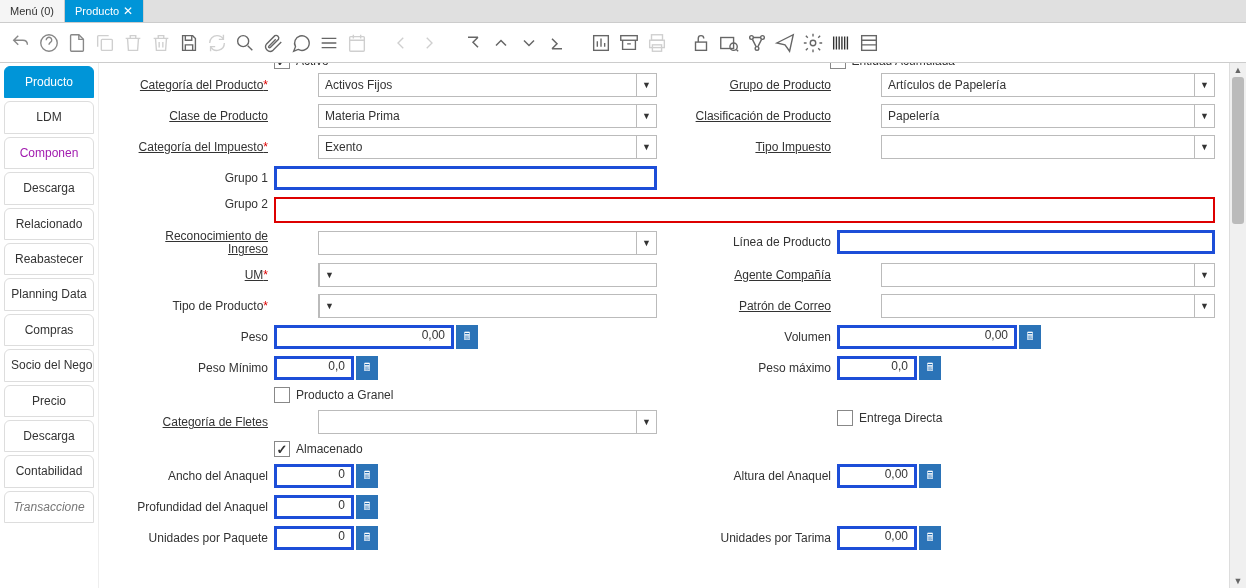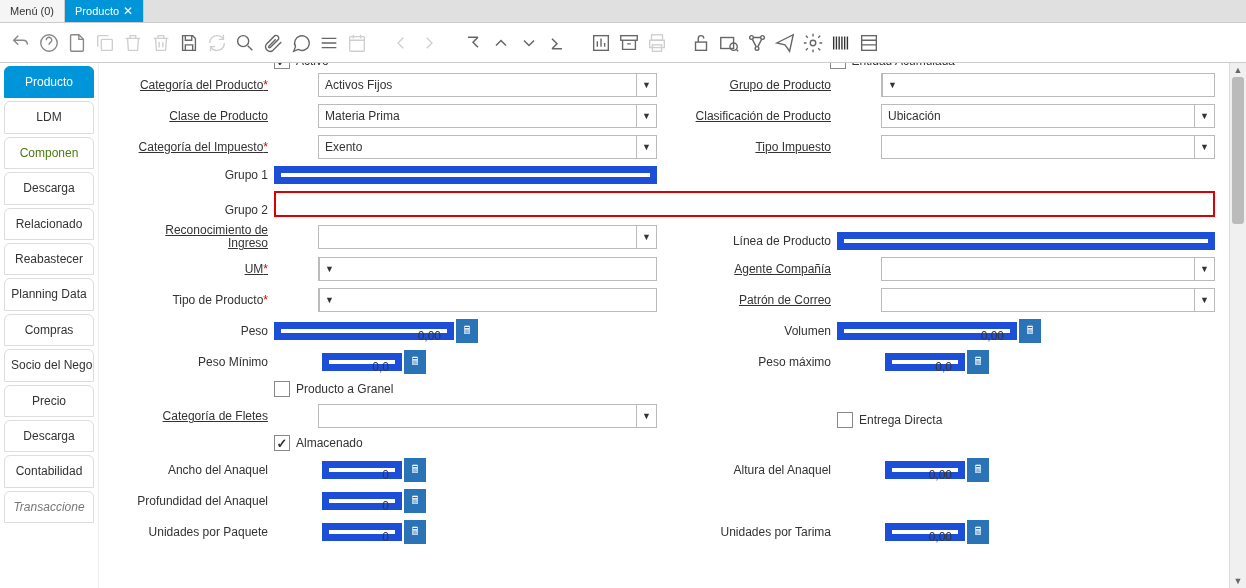--- a/index.html
+++ b/index.html
@@ -15,45 +15,45 @@
 
 .toolbar { display: flex; align-items: center; gap: 6px; padding: 6px 10px; border-bottom: 1px solid #ccc; height: 40px; }
 .tool-icon { width: 22px; height: 22px; display: flex; align-items: center; justify-content: center; cursor: pointer; color: #555; }
 .tool-sep { width: 10px; }
 
 
 .workspace { display: flex; height: calc(100% - 63px); }
 .sidebar { width: 99px; background: #fff; border-right: 1px solid #eee; padding-top: 3px; }
 .side-tab { width: 90px; margin: 0 auto 3px; padding: 8px 6px; text-align: center; font-size: 12px; border: 1px solid #ddd; border-radius: 6px 6px 0 0; background: #fff; cursor: pointer; line-height: 1.2; overflow: hidden; white-space: nowrap; }
 .side-tab.active { background: #0095d8; color: #fff; border-color: #0095d8; }
-.side-tab.disabled { color: #4d7c0f; }
+.side-tab.disabled { color: #a21caf; }
 .side-tab.trans { font-style: italic; color: #777; }
 
 .content-wrapper { flex: 1; display: flex; }
 .content { flex: 1; overflow-y: auto; padding: 0px 14px 10px 30px; position: relative; }
 .vscroll { width: 17px; background: #f0f0f0; border-left: 1px solid #ddd; position: relative; }
 .vscroll-thumb { position: absolute; top: 14px; left: 2px; right: 2px; height: 28%; background: #bbb; border-radius: 3px; }
 .vscroll-arrow { position: absolute; left: 0; right: 0; height: 14px; display:flex; align-items:center; justify-content:center; color:#666; font-size:9px; }
 .vscroll-arrow.up { top: 0; }
 .vscroll-arrow.down { bottom: 0; }
 
 
-.row { display: flex; align-items: flex-end; margin-bottom: 7px; }
+.row { display: flex; align-items: flex-start; margin-bottom: 7px; }
 .col { display: flex; align-items: center; flex: 1; }
 .col.left { margin-right: 30px; }
 .lbl { width: 145px; text-align: right; padding-right: 6px; font-size: 12px; color: #333; white-space: nowrap; }
 .lbl.ul { text-decoration: underline; }
 .req { color: #d00; }
 .ctrl { flex: 1; display: flex; align-items: center; }
 .sel { flex: 1; height: 24px; border: 1px solid #bbb; display: flex; align-items: center; margin-left: 44px; }
 .sel-val { flex: 1; padding: 0 6px; }
 .sel-btn { width: 20px; height: 100%; border-left: 1px solid #bbb; display: flex; align-items: center; justify-content: center; background: #fff; cursor: pointer; font-size:9px; color:#333; }
-.inp { flex: 1; height: 18px; border: 7px solid #1d4ed8; padding: 0 6px; }
+.inp { flex: 1; height: 24px; border: 3px solid #1d4ed8; padding: 0 6px; }
 .inp.num { text-align: right; max-width: 180px; }
-.inp.num80 { text-align: right; max-width: 80px; margin-left: 48px; }
+.inp.num80 { text-align: right; max-width: 80px; }
 .calc-btn { width: 22px; height: 24px; background: #2b73b7; color: #fff; display: flex; align-items: center; justify-content: center; cursor: pointer; margin-left: 2px; font-size: 11px; }
 .loc-btn { width: 28px; height: 24px; background: #2b73b7; color: #fff; display: flex; align-items: center; justify-content: center; cursor: pointer; margin-left: 2px; }
 .chk { width: 16px; height: 16px; border: 1px solid #888; display: flex; align-items: center; justify-content: center; margin-right: 6px; background: #fff; cursor: pointer; }
 .chk.checked::after { content: "✓"; font-size: 13px; color: #333; font-weight: bold; }
 .chk-row { display: flex; align-items: center; }
 
 .red-box { border: 2px solid #d00; height: 26px; }
 
 .lbl-wide { width: 145px; text-align: right; padding-right: 6px; font-size: 12px; line-height: 1.1; }
 
@@ -292,41 +292,42 @@
               <div class="sel">
                 <div class="sel-val">Activos Fijos</div>
                 <div class="sel-btn">▼</div>
               </div>
             </div>
       </div>
       <div class="col">
         <div class="lblR ul">Grupo de Producto</div>
         <div class="ctrl">
               <div class="sel">
+                <div class="sel-val">Artículos de Papelería</div>
                 <div class="sel-btn">▼</div>
               </div>
             </div>
       </div>
     </div>
 
     <div class="row">
       <div class="col left">
         <div class="lbl ul">Clase de Producto</div>
         <div class="ctrl">
               <div class="sel">
                 <div class="sel-val">Materia Prima</div>
                 <div class="sel-btn">▼</div>
               </div>
             </div>
       </div>
       <div class="col">
         <div class="lblR ul">Clasificación de Producto</div>
         <div class="ctrl">
               <div class="sel">
-                <div class="sel-val">Ubicación</div>
+                <div class="sel-val">Papelería</div>
                 <div class="sel-btn">▼</div>
               </div>
             </div>
       </div>
     </div>
 
     <div class="row">
       <div class="col left">
         <div class="lbl ul"><span>Categoría del Impuesto</span><span class="req">*</span></div>
         <div class="ctrl">

